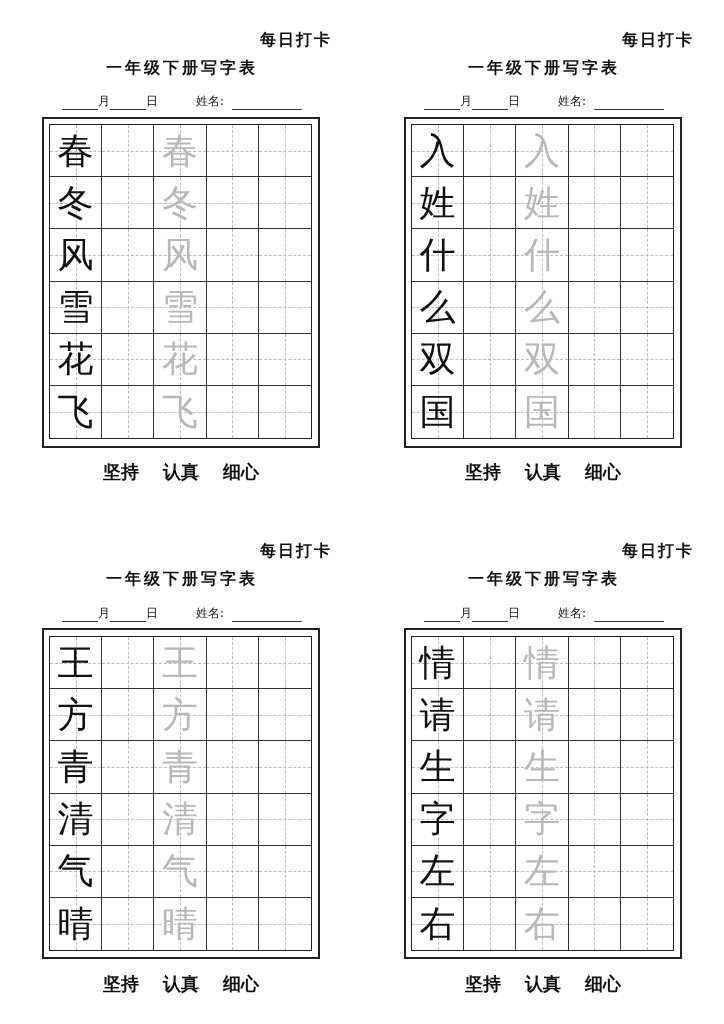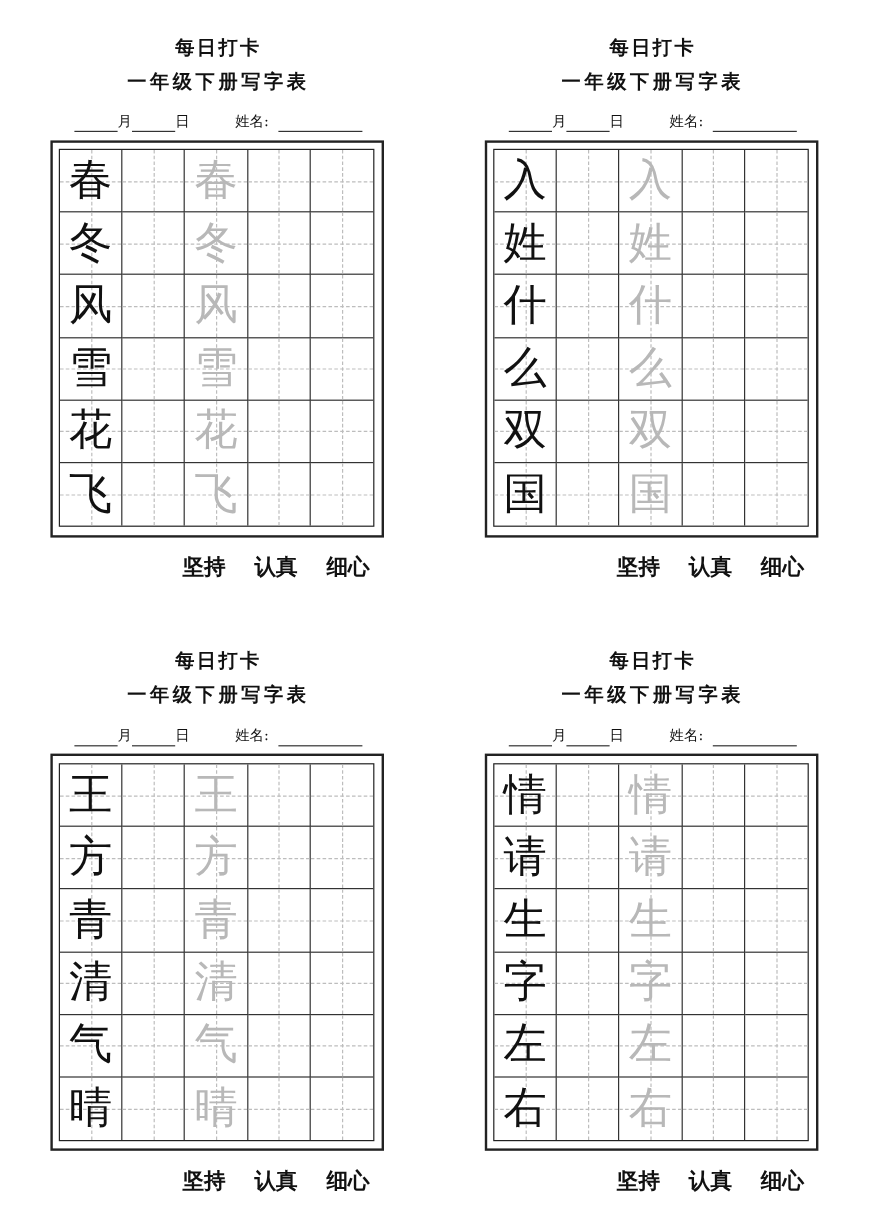--- a/index.html
+++ b/index.html
@@ -1,35 +1,35 @@
 <!DOCTYPE html>
 <html><head>
 <meta charset="utf-8">
 <style>
   html, body { margin:0; padding:0; background:#ffffff; }
   body { width:724px; height:1024px; position:relative; overflow:hidden;
          font-family:"DejaVu Serif", "Liberation Serif", serif; color:#111; }
   .sheet { position:absolute; width:300px; }
-  .title { position:absolute; left:0; width:100%; text-align:center; font-size:16px; font-weight:bold; letter-spacing:2px; }
+  .title { position:absolute; left:0; width:100%; text-align:right; font-size:16px; font-weight:bold; letter-spacing:2px; }
   .subtitle { position:absolute; left:0; width:100%; text-align:center; font-size:16px; letter-spacing:3px;font-weight:bold; }
   .dateline { position:absolute; font-size:12px; white-space:nowrap; }
   .blank { display:inline-block; border-bottom:1px solid #333; height:12px; vertical-align:bottom; }
   .outer { position:absolute; border:2px solid #222; box-sizing:border-box; }
   .grid { position:absolute; border:1.5px solid #222; box-sizing:border-box; display:grid;
           grid-template-columns:repeat(5, 1fr); grid-template-rows:repeat(6, 1fr); }
   .cell { position:relative; border-right:1px solid #333; border-bottom:1px solid #333; box-sizing:border-box;
           display:flex; align-items:center; justify-content:center; overflow:hidden; }
   .cell:nth-child(5n) { border-right:none; }
   .cell.lastrow { border-bottom:none; }
   .cell::before { content:""; position:absolute; left:50%; top:0; bottom:0; border-left:1px dashed #bdbdbd; }
   .cell::after { content:""; position:absolute; top:50%; left:0; right:0; border-top:1px dashed #bdbdbd; }
   .ch { position:relative; z-index:1; font-size:36px; line-height:1; font-family:"DejaVu Serif","Liberation Serif",serif; }
   .ch.model { color:#111; }
   .ch.trace { color:#b8b8b8; }
-  .footer { position:absolute; left:0; width:100%; text-align:right; font-size:18px; font-weight:bold; word-spacing:0; white-space:nowrap; }
+  .footer { position:absolute; left:0; width:100%; text-align:center; font-size:18px; font-weight:bold; word-spacing:0; white-space:nowrap; }
   .footer span { margin:0 12px; }
 </style>
 </head>
 <body>
 
 <div id="root">
     <div class="sheet" style="left: 32px; top: 0px; width: 300px; height: 1024px;">
       <div class="title" style="top: 30px;">每日打卡</div>
       <div class="subtitle" style="top: 58px;">一年级下册写字表</div>
       <div class="dateline" style="top: 93px; left: 30px;"><span class="blank" style="width:36px"></span><span>月</span><span class="blank" style="width:36px"></span><span>日</span><span style="display:inline-block;width:38px"></span><span>姓名:</span><span style="display:inline-block;width:8px"></span><span class="blank" style="width:70px"></span></div>

